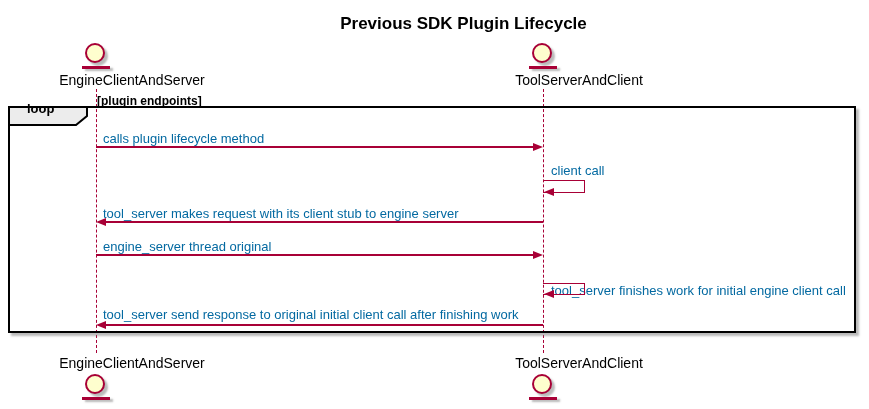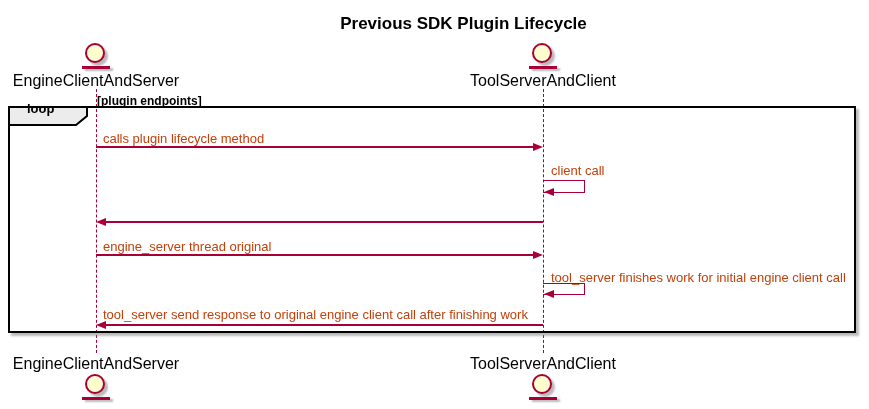--- a/index.html
+++ b/index.html
@@ -16,39 +16,39 @@
   .ent-circle{
     position:absolute;width:16px;height:16px;border:2.5px solid #A80036;
     border-radius:50%;background:#FEFECE;
     box-shadow:3px 3px 2px rgba(130,130,130,.55);
   }
   .ent-underline{
     position:absolute;width:28px;height:2.5px;background:#A80036;
     box-shadow:3px 2px 2px rgba(130,130,130,.55);
   }
   .actor-label{
-    position:absolute;font-size:16px;white-space:nowrap;transform:translateX(-50%);
+    position:absolute;font-size:14px;white-space:nowrap;transform:translateX(-50%);margin-left:36px;
   }
   .lifeline{
     position:absolute;width:0;border-left:1px dashed #A80036;z-index:1;
   }
   .frame{
     position:absolute;left:8px;top:106px;width:844px;height:223px;
     border:2px solid #000;box-shadow:3px 3px 2px rgba(130,130,130,.55);z-index:2;
   }
   .pentagon{position:absolute;left:8px;top:106px;z-index:3;}
   .loop-label{
     position:absolute;left:27px;top:101px;font-size:13px;font-weight:bold;z-index:4;
   }
   .guard-label{
     position:absolute;left:97px;top:94px;font-size:12px;font-weight:bold;z-index:4;
     white-space:nowrap;
   }
   .msg-label{
-    position:absolute;font-size:13px;white-space:nowrap;z-index:4;color:#c2410c;
+    position:absolute;font-size:13px;white-space:nowrap;z-index:4;color:#0369a1;
   }
   .msg-line{
     position:absolute;height:1.5px;background:#A80036;z-index:4;
   }
   .head-right{
     position:absolute;width:0;height:0;z-index:5;
     border-left:10px solid #A80036;border-top:4.5px solid transparent;border-bottom:4.5px solid transparent;
   }
   .head-left{
     position:absolute;width:0;height:0;z-index:5;
@@ -89,32 +89,33 @@
   <div class="guard-label">[plugin endpoints]</div>
 
   <div class="msg-label" style="left:103px;top:131px;">calls plugin lifecycle method</div>
   <div class="msg-line" style="left:96px;top:146px;width:437px;"></div>
   <div class="head-right" style="left:533px;top:142.5px;"></div>
 
   <div class="msg-label" style="left:551px;top:163px;">client call</div>
   <div class="self-loop" style="top:180px;height:11px;"></div>
   <div class="head-left" style="left:544px;top:187.5px;"></div>
 
+  <div class="msg-label" style="left:103px;top:206px;">tool_server makes request with its client stub to engine server</div>
   <div class="msg-line" style="left:105px;top:221px;width:438px;"></div>
   <div class="head-left" style="left:96px;top:217.5px;"></div>
 
   <div class="msg-label" style="left:103px;top:239px;">engine_server thread original</div>
   <div class="msg-line" style="left:96px;top:254px;width:437px;"></div>
   <div class="head-right" style="left:533px;top:250.5px;"></div>
 
-  <div class="msg-label" style="left:551px;top:270px;">tool_server finishes work for initial engine client call</div>
+  <div class="msg-label" style="left:551px;top:283px;">tool_server finishes work for initial engine client call</div>
   <div class="self-loop" style="top:283px;height:10px;"></div>
   <div class="head-left" style="left:544px;top:290px;"></div>
 
-  <div class="msg-label" style="left:103px;top:307px;">tool_server send response to original engine client call after finishing work</div>
+  <div class="msg-label" style="left:103px;top:307px;">tool_server send response to original initial client call after finishing work</div>
   <div class="msg-line" style="left:105px;top:324px;width:438px;"></div>
   <div class="head-left" style="left:96px;top:320.5px;"></div>
 
   <div>
     <div class="actor-label" style="left:96px;top:355px;">EngineClientAndServer</div>
     <div class="ent-circle" style="left:85px;top:374px;"></div>
     <div class="ent-underline" style="left:82px;top:397px;"></div>
   </div>
 
   <div>

